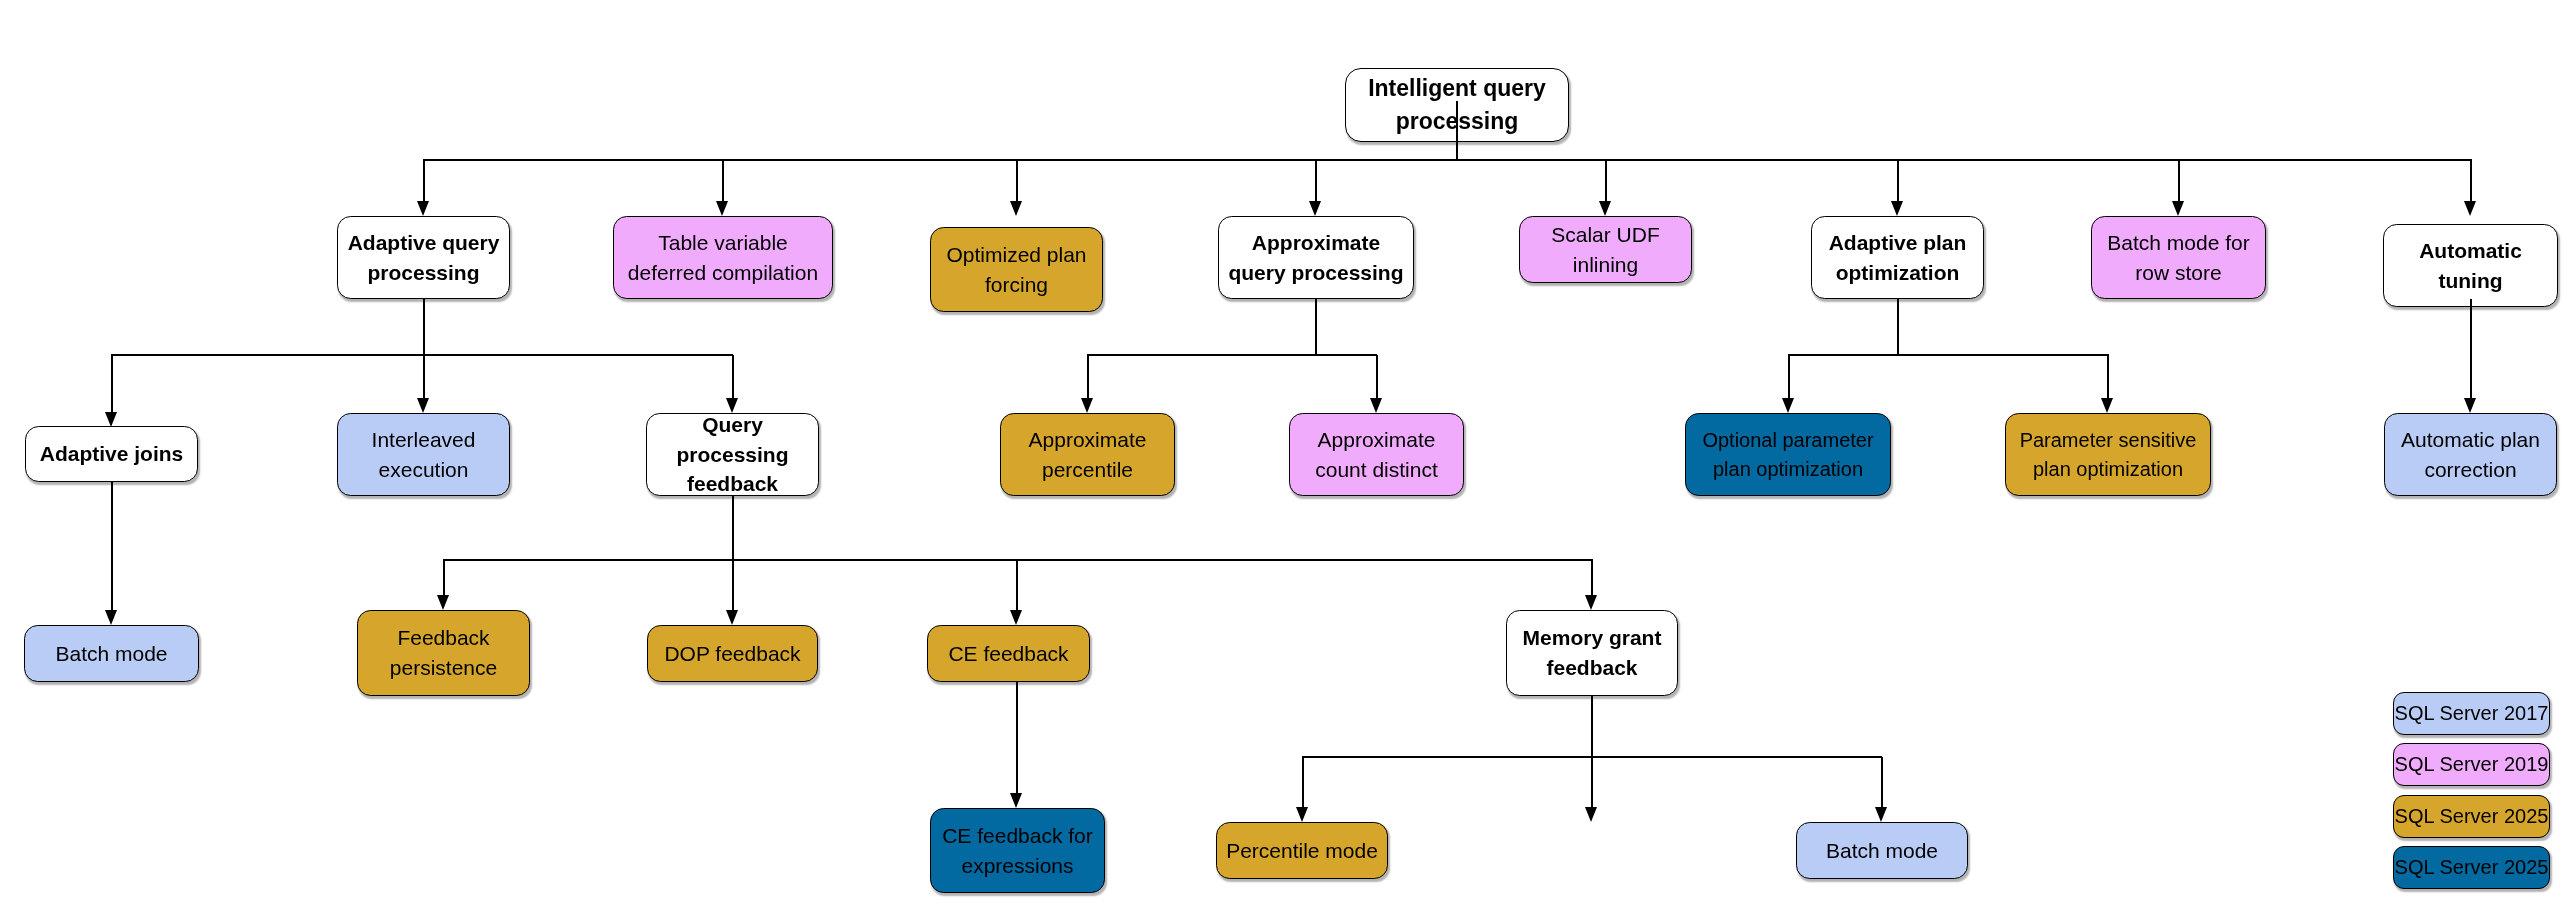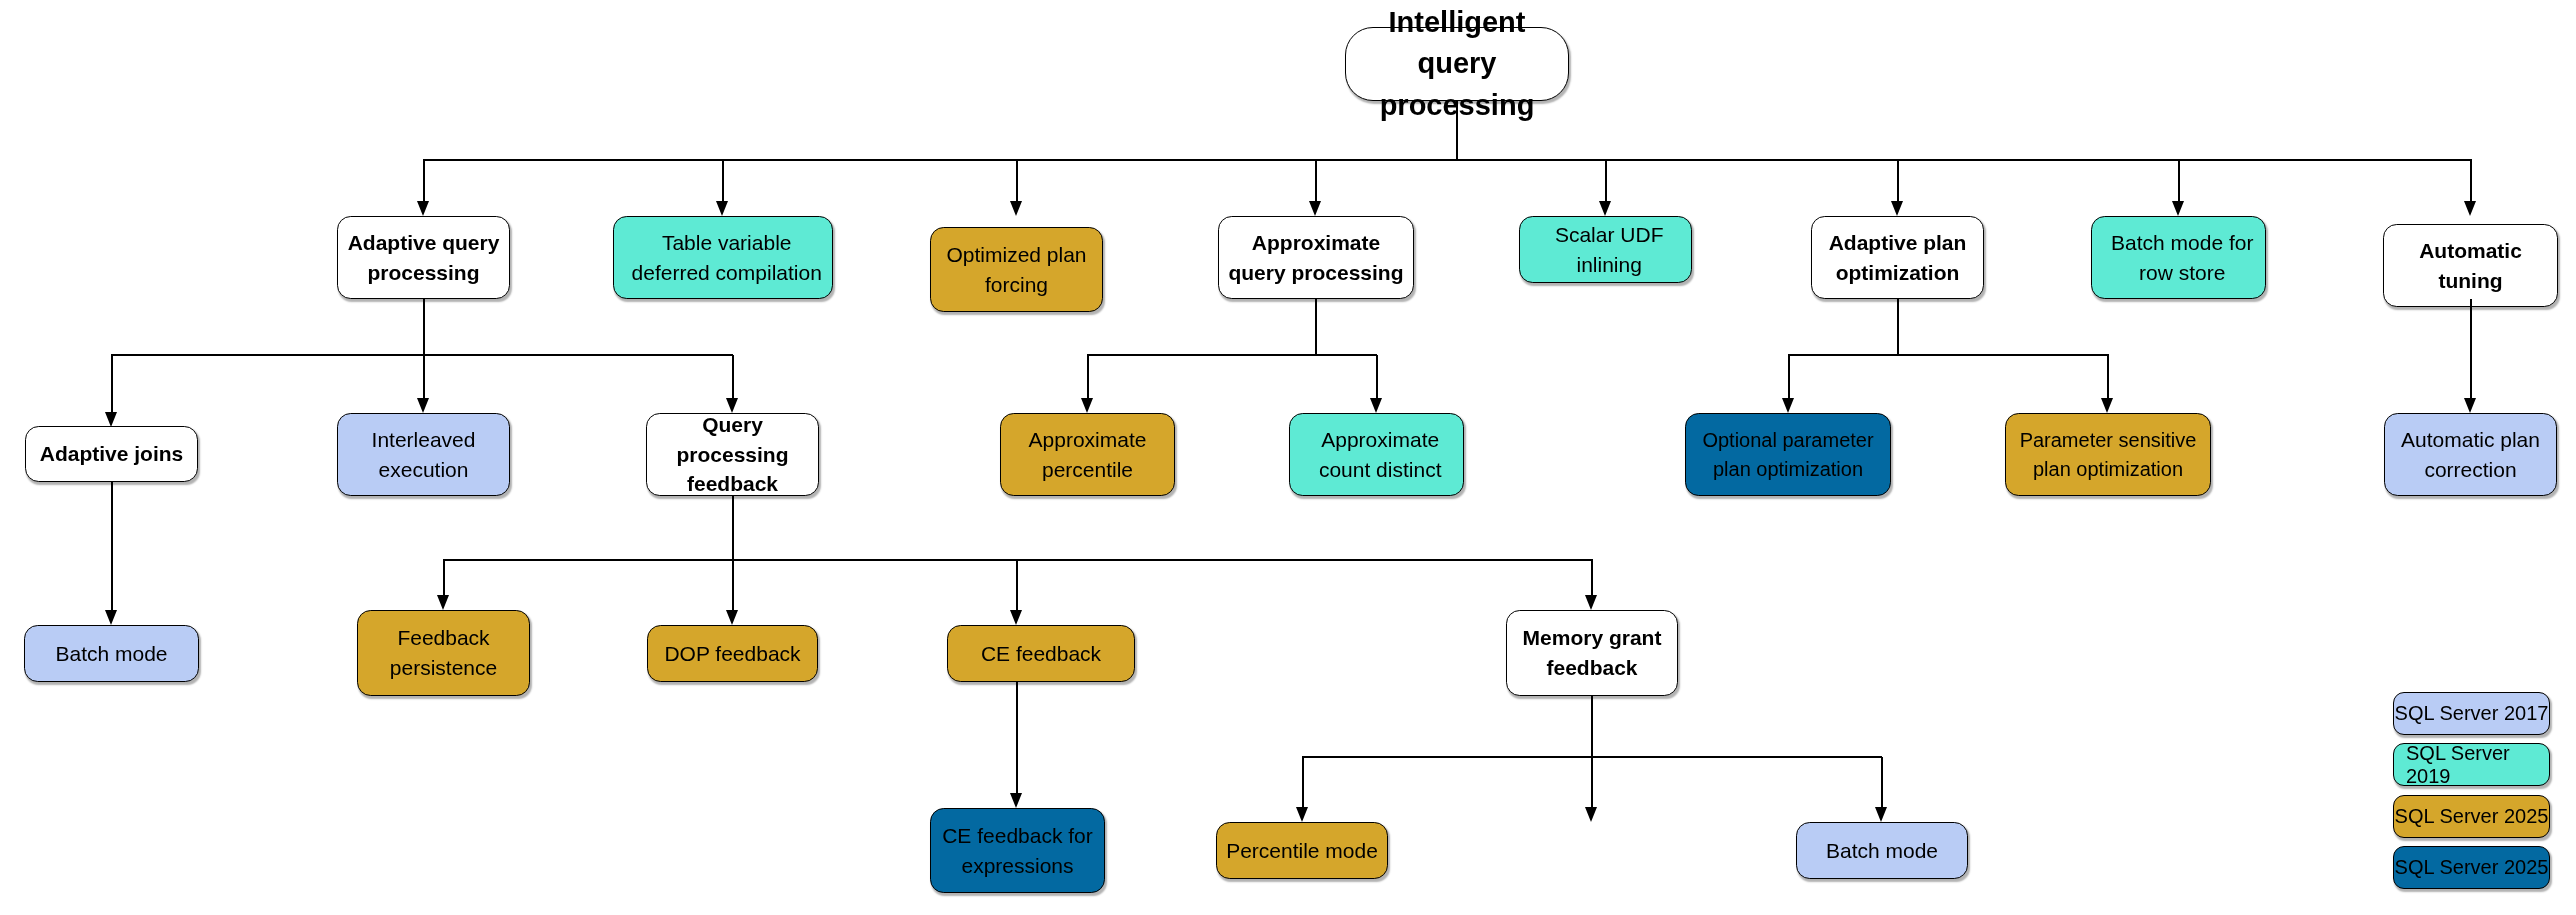--- a/index.html
+++ b/index.html
@@ -19,24 +19,24 @@
     border-radius:13.7px;
     font-size:21px;
     line-height:1.42;
     white-space:pre-line;
     box-sizing:border-box;
     padding:0 4.6px;
     box-shadow:1.7px 2.3px 1.7px rgba(0,0,0,0.30);
     background:#fff;
   }
   .bold{font-weight:bold;}
-  .root{font-size:29px;border-radius:28px;}
+  .root{font-size:23px;border-radius:16px;margin-top:41px;}
   .sm{font-size:20px;}
   .white{background:#ffffff;}
-  .gray{background:#5eead4;padding-left:12px;}
+  .gray{background:#f0abfc;}
   .blue{background:#B9CCF5;}
   .gold{background:#D5A62B;}
   .green{background:#0369a1;}
   .legend-item{
     position:absolute;
     left:2393px;width:157px;height:43px;
     display:flex;align-items:center;justify-content:center;
     border:1.7px solid #000;border-radius:11px;
     font-size:20px;
     box-sizing:border-box;
@@ -88,21 +88,21 @@
 plan optimization</div>
   <div class="node gold sm" style="left:2005px;top:413px;width:206px;height:83px">Parameter sensitive
 plan optimization</div>
   <div class="node blue" style="left:2384px;top:413px;width:173px;height:83px">Automatic plan
 correction</div>
 
   <div class="node blue" style="left:24px;top:625px;width:175px;height:57px">Batch mode</div>
   <div class="node gold" style="left:357px;top:610px;width:173px;height:86px">Feedback
 persistence</div>
   <div class="node gold" style="left:647px;top:625px;width:171px;height:57px">DOP feedback</div>
-  <div class="node gold" style="left:947px;top:625px;width:188px;height:57px">CE feedback</div>
+  <div class="node gold" style="left:927px;top:625px;width:163px;height:57px">CE feedback</div>
   <div class="node white bold" style="left:1506px;top:610px;width:172px;height:86px">Memory grant
 feedback</div>
 
   <div class="node green" style="left:930px;top:808px;width:175px;height:85px">CE feedback for
 expressions</div>
   <div class="node gold" style="left:1216px;top:822px;width:172px;height:57px">Percentile mode</div>
   <div class="node blue" style="left:1796px;top:822px;width:172px;height:57px">Batch mode</div>
 
   <div class="legend-item blue" style="top:692px">SQL Server 2017</div>
   <div class="legend-item gray" style="top:743px">SQL Server 2019</div>

